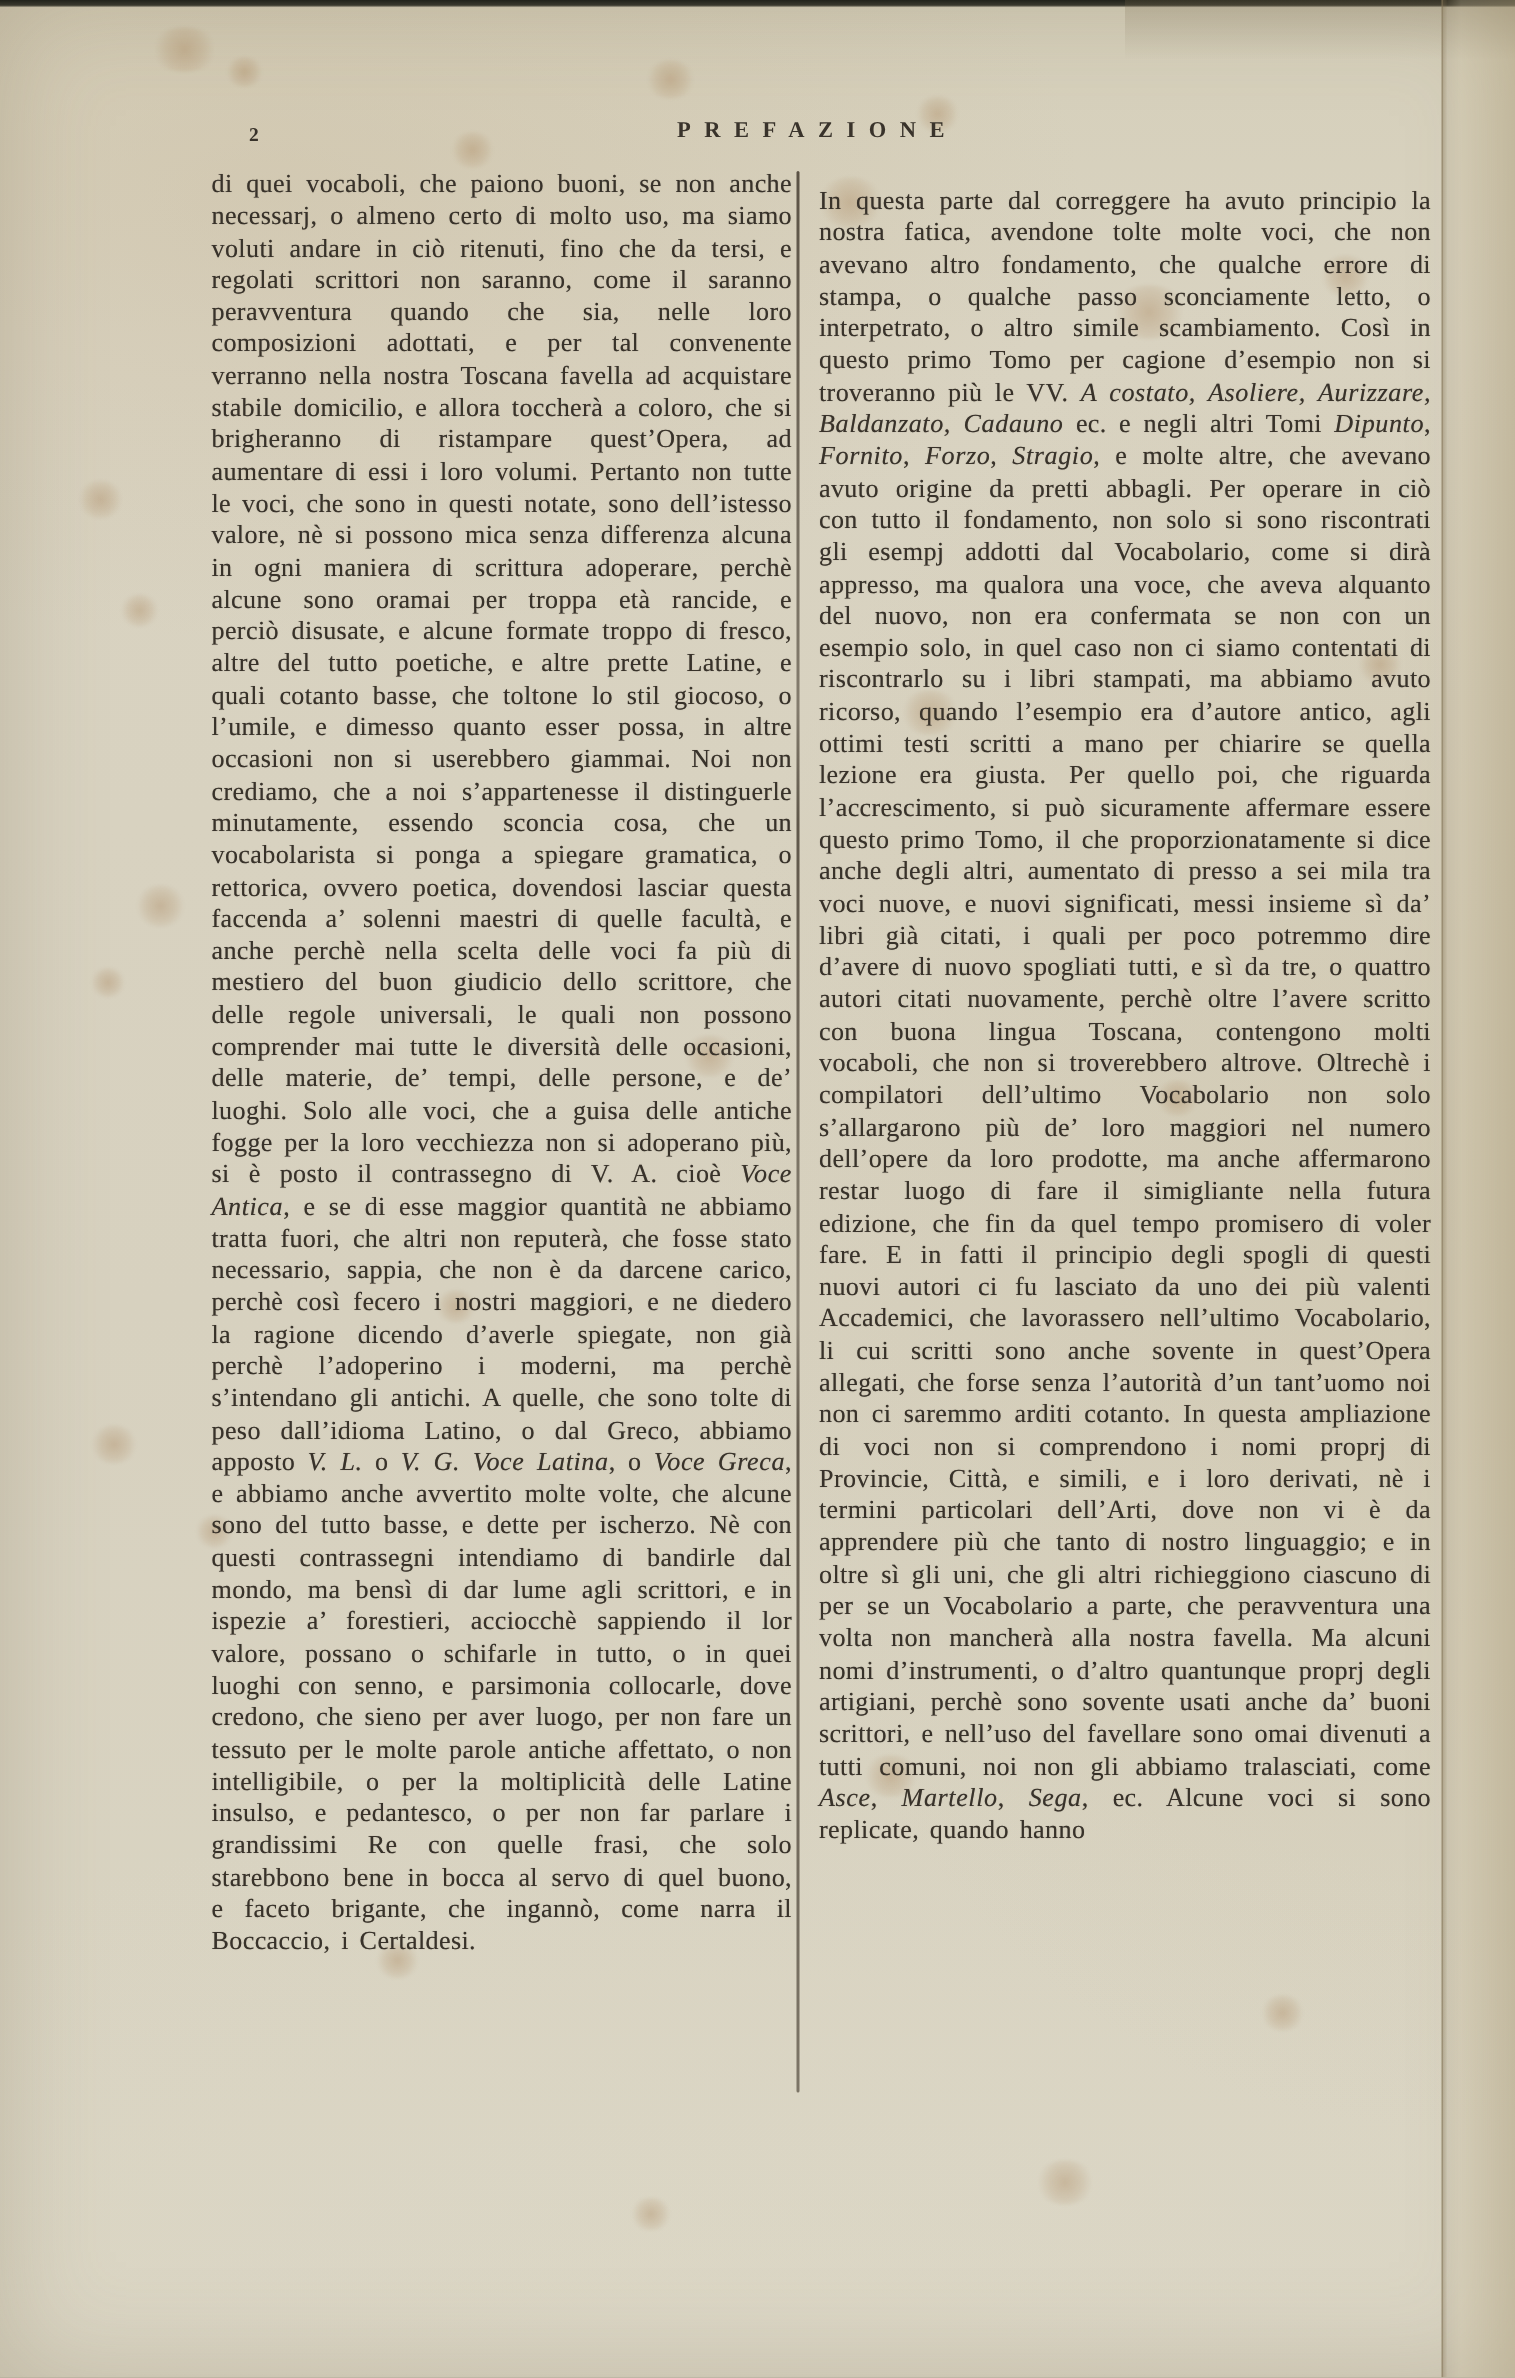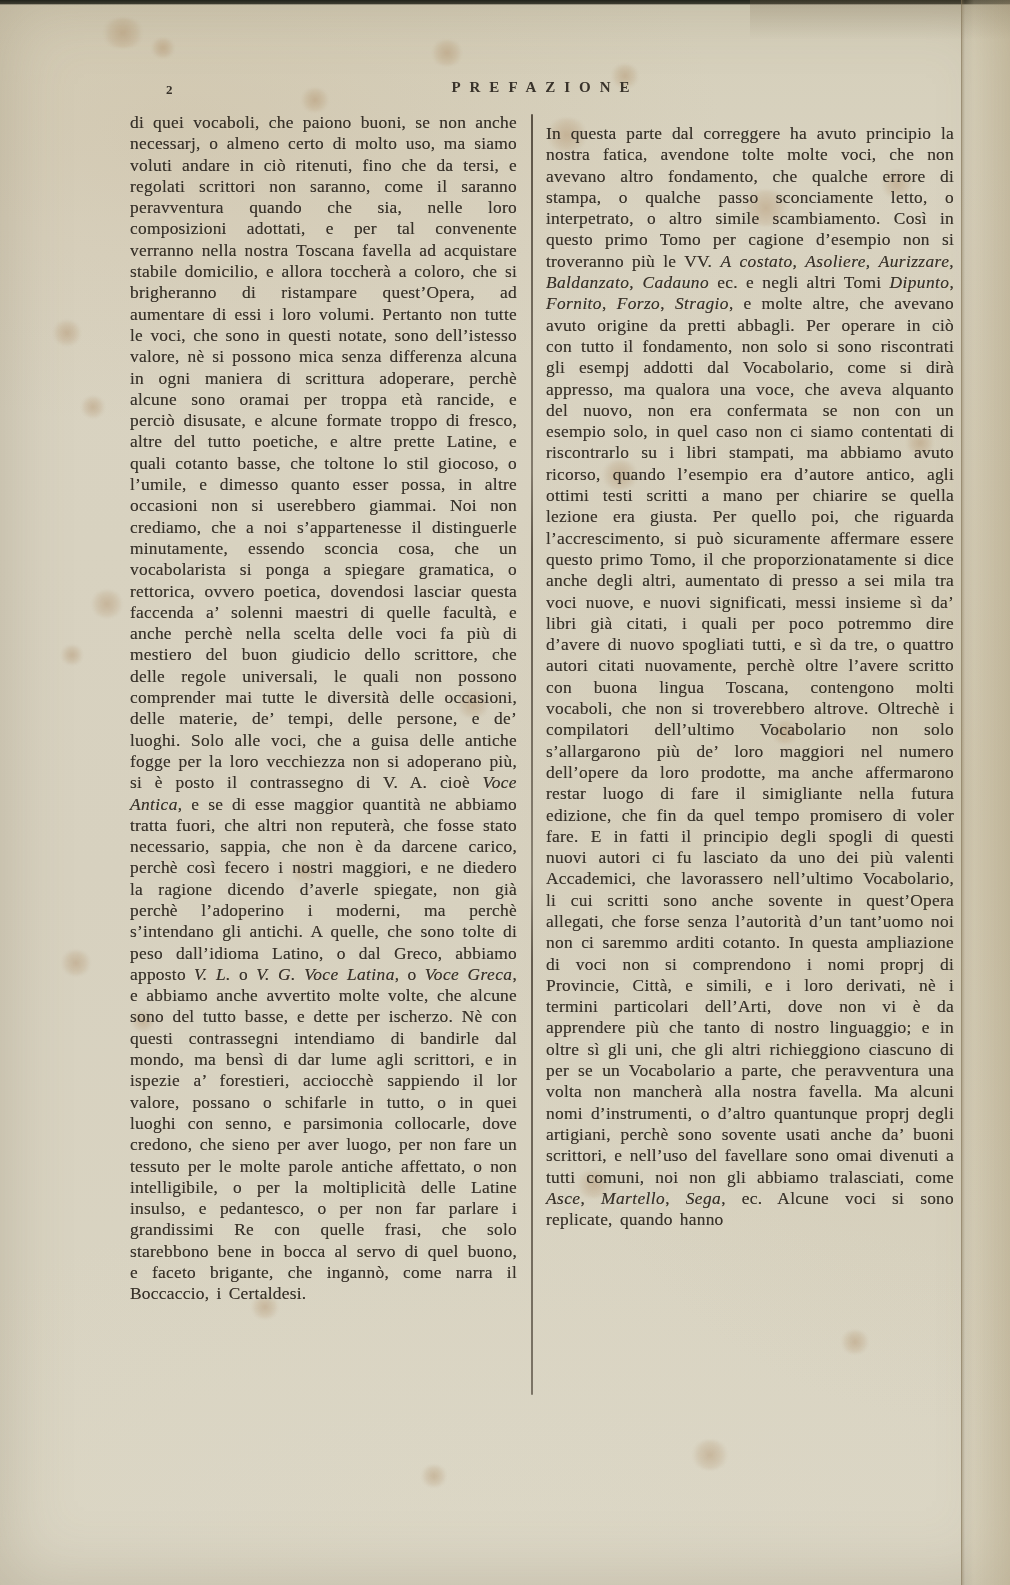--- a/index.html
+++ b/index.html
@@ -49,21 +49,21 @@
     position: absolute;
     text-align: justify;
     font-size: 17.4px;
     line-height: 21.3px;
     letter-spacing: 0.25px;
     word-spacing: 2.6px;
     color: #38322a;
     text-shadow: 0 0 0.5px rgba(56,50,42,.55);
   }
   .col em { font-style: italic; letter-spacing: 0.4px; }
-  .col-left  { left: 130px; top: 112px; width: 387px; }
+  .col-left  { left: 141px; top: 112px; width: 387px; }
   .col-right { left: 546px; top: 123px; width: 408px; }
   .divider {
     position: absolute; left: 531px; top: 114px; width: 2px; height: 1281px;
     background: linear-gradient(180deg,
       rgba(61,52,40,.80) 0%, rgba(61,52,40,.55) 28%, rgba(61,52,40,.78) 34%,
       rgba(61,52,40,.50) 60%, rgba(61,52,40,.75) 66%, rgba(61,52,40,.60) 100%);
     border-radius: 1px;
   }
   .stains i {
     position: absolute; display: block; border-radius: 50%;

